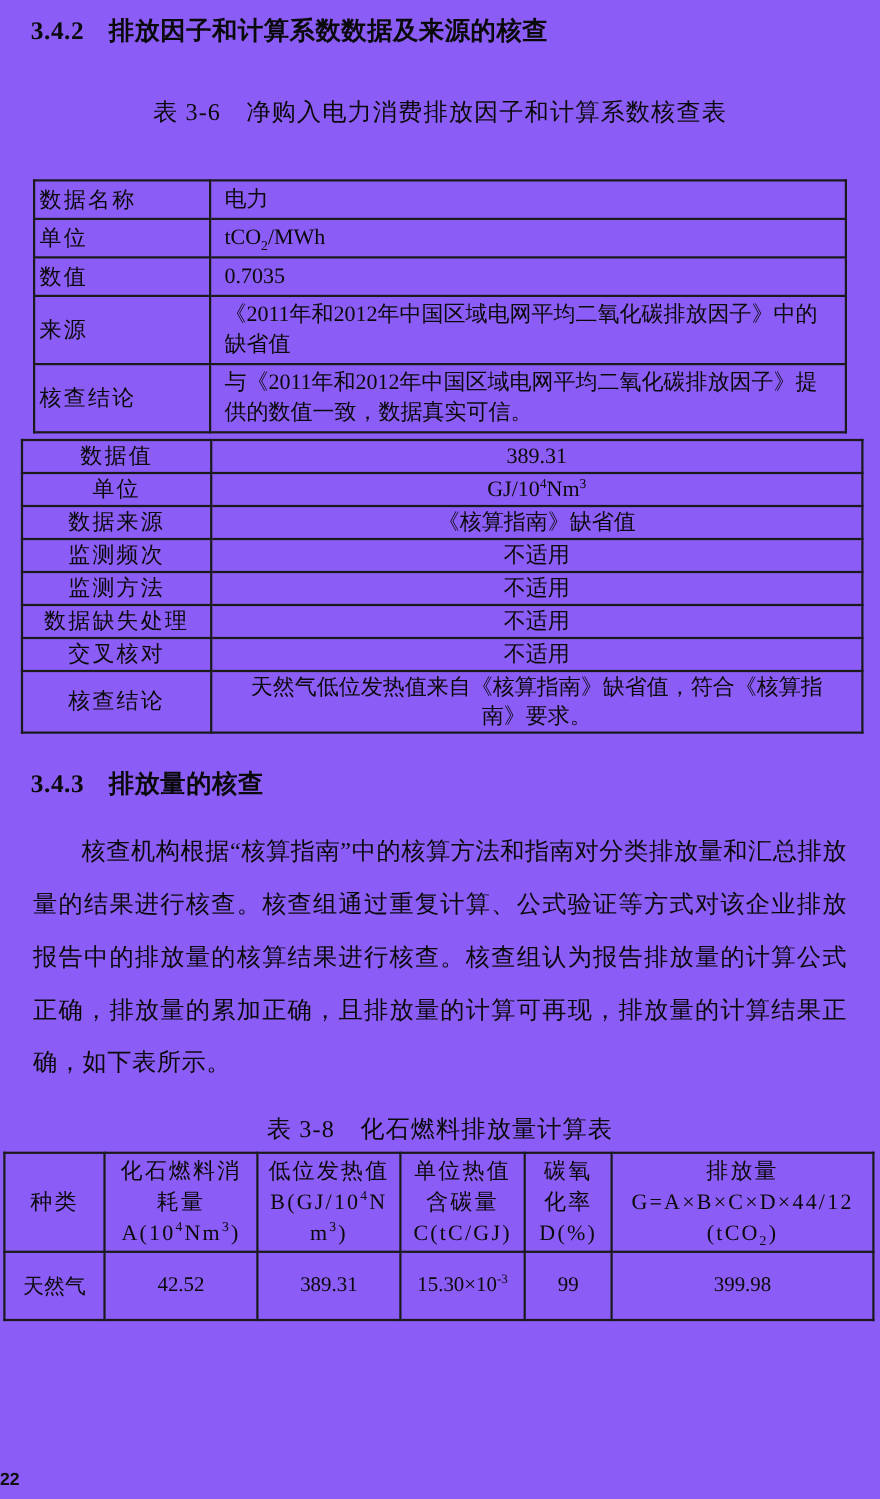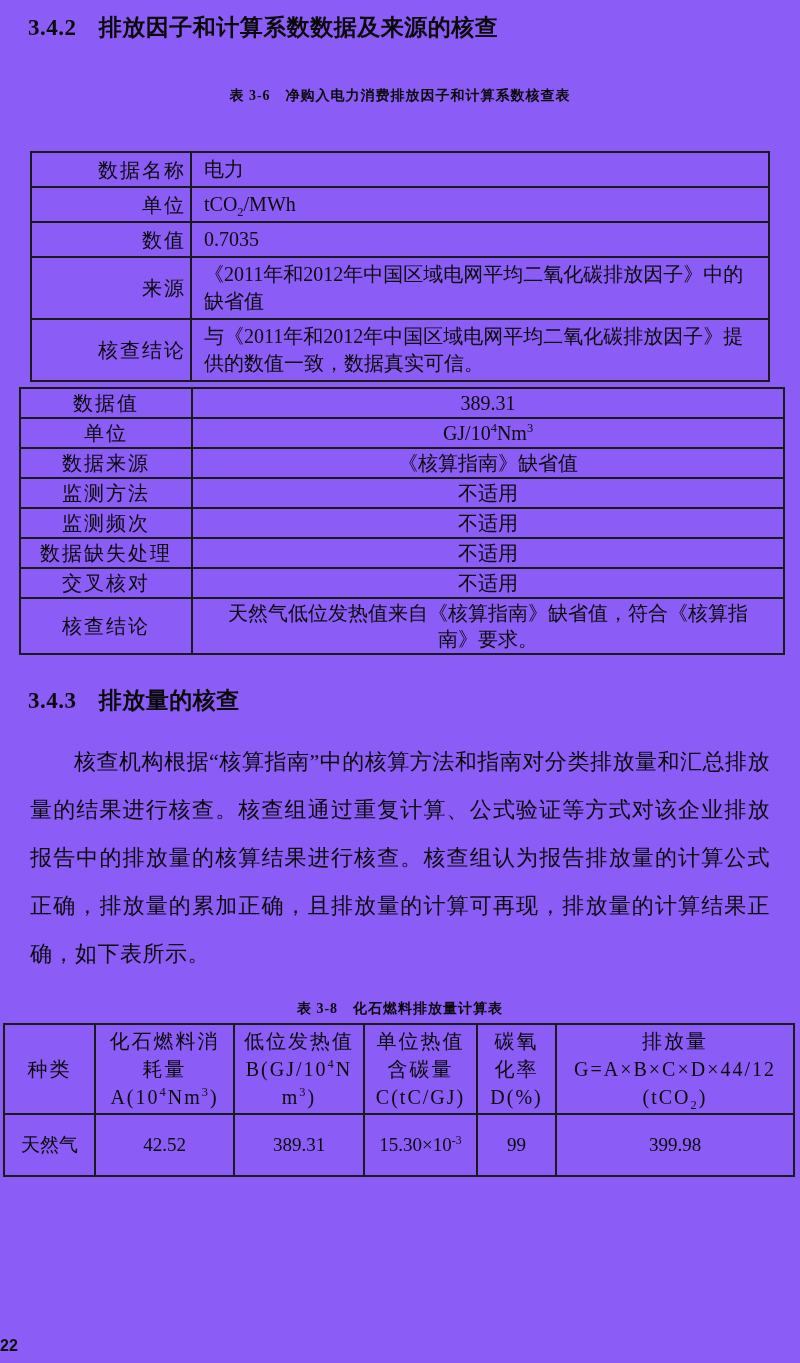--- a/index.html
+++ b/index.html
@@ -19,43 +19,43 @@
   .sec-heading {
     margin: 12px 0 0 28px;
     font-size: 23px;
     font-weight: bold;
     letter-spacing: 0.5px;
   }
   .sec-heading .hnum { margin-right: 16px; }
 
   .tbl-caption {
     text-align: center;
-    font-size: 14px;
-    font-weight: bold;
+    font-size: 22px;
+    font-weight: normal;
     letter-spacing: 1px;
   }
   .cap36 { margin-top: 44px; }
   .cap37 { margin-top: 26px; }
   .cap38 { margin-top: 22px; }
 
   table.doc-table {
     border-collapse: collapse;
     table-layout: fixed;
   }
   table.doc-table td {
     border: 2px solid #1a1a1a;
     font-size: 20px;
     vertical-align: middle;
   }
 
   
   .t36 { margin: 46px 0 0 30px; width: 740px; }
   .t36 td.lbl {
     width: 160px;
-    text-align: right;
+    text-align: left;
     letter-spacing: 2px;
     padding: 3px 4px;
     line-height: 26px;
   }
   .t36 td.val {
     text-align: left;
     padding: 3px 14px 3px 12px;
     line-height: 27px;
   }
 
@@ -157,25 +157,25 @@
       </tr>
       <tr>
         <td class="lbl">单位</td>
         <td class="val"><span>GJ/10</span><sup>4</sup><span>Nm</span><sup>3</sup></td>
       </tr>
       <tr>
         <td class="lbl">数据来源</td>
         <td class="val">《核算指南》缺省值</td>
       </tr>
       <tr>
+        <td class="lbl">监测频次</td>
+        <td class="val">不适用</td>
+      </tr>
+      <tr>
         <td class="lbl">监测方法</td>
-        <td class="val">不适用</td>
-      </tr>
-      <tr>
-        <td class="lbl">监测频次</td>
         <td class="val">不适用</td>
       </tr>
       <tr>
         <td class="lbl">数据缺失处理</td>
         <td class="val">不适用</td>
       </tr>
       <tr>
         <td class="lbl">交叉核对</td>
         <td class="val">不适用</td>
       </tr>

